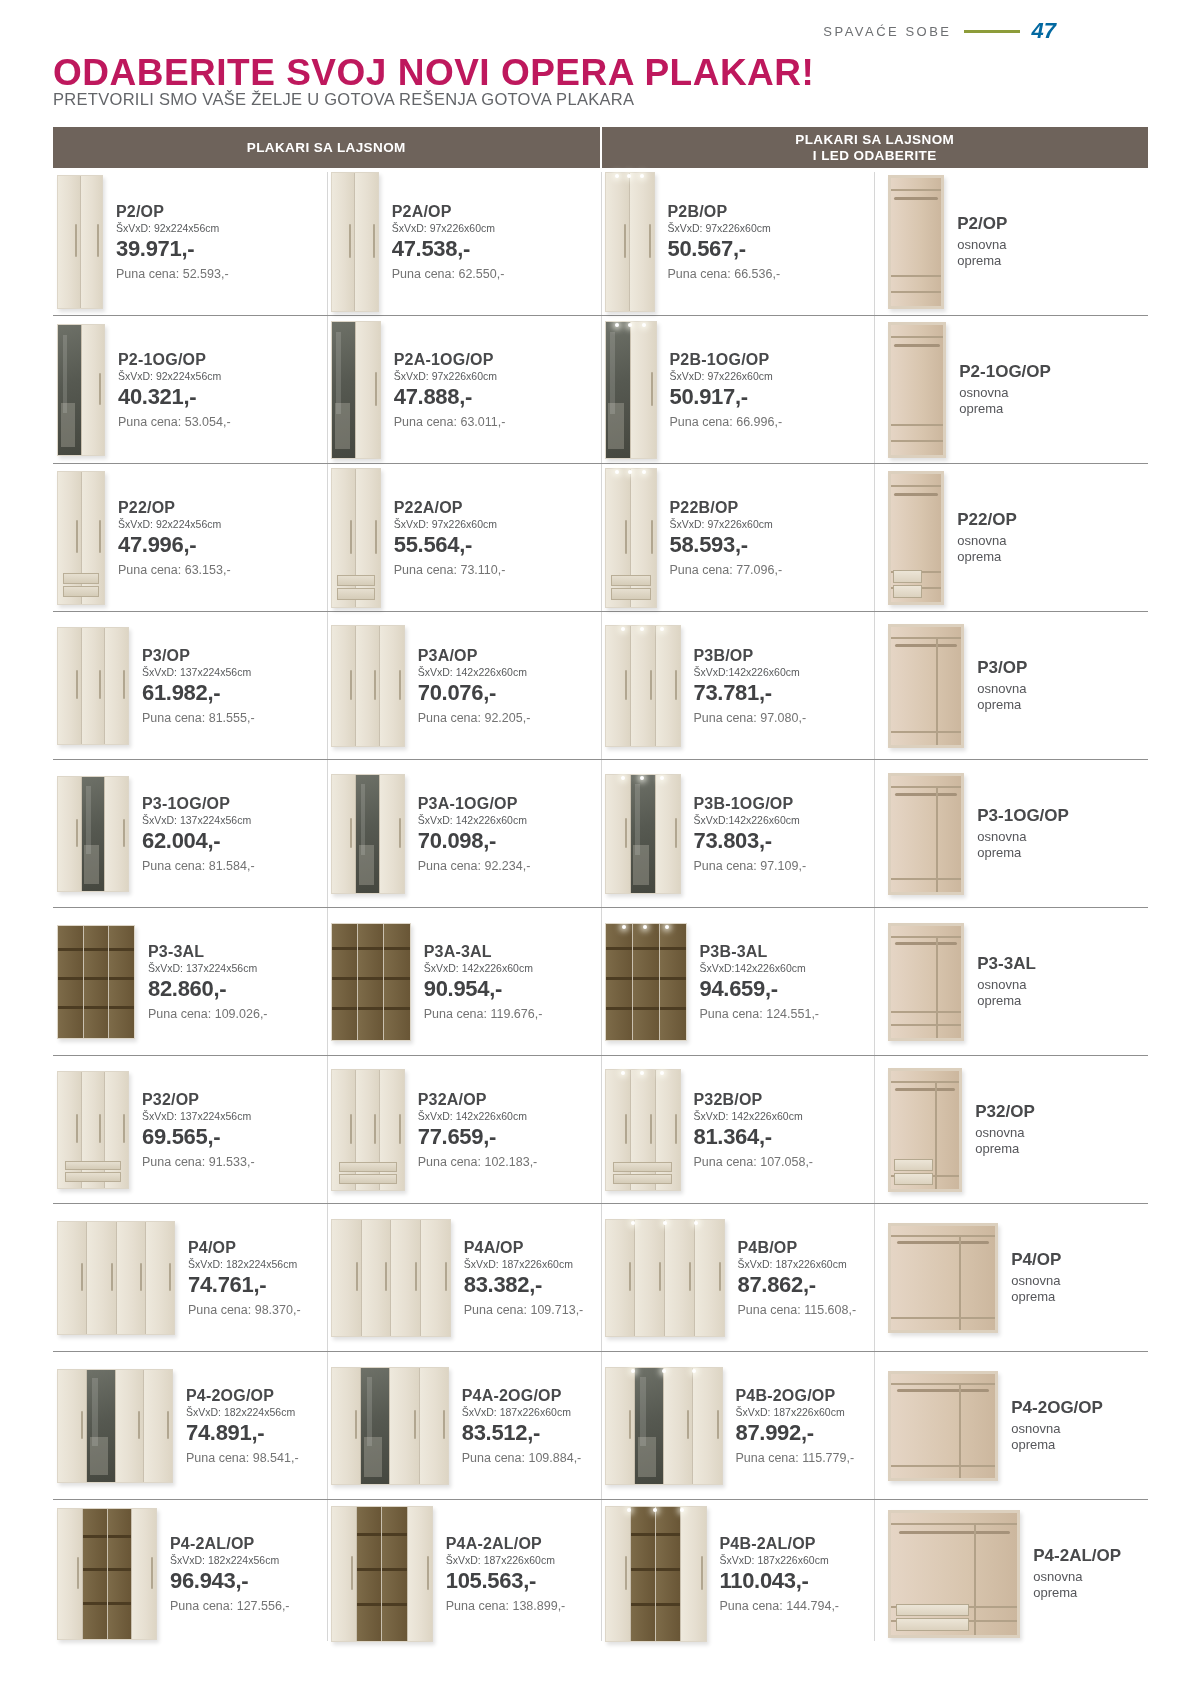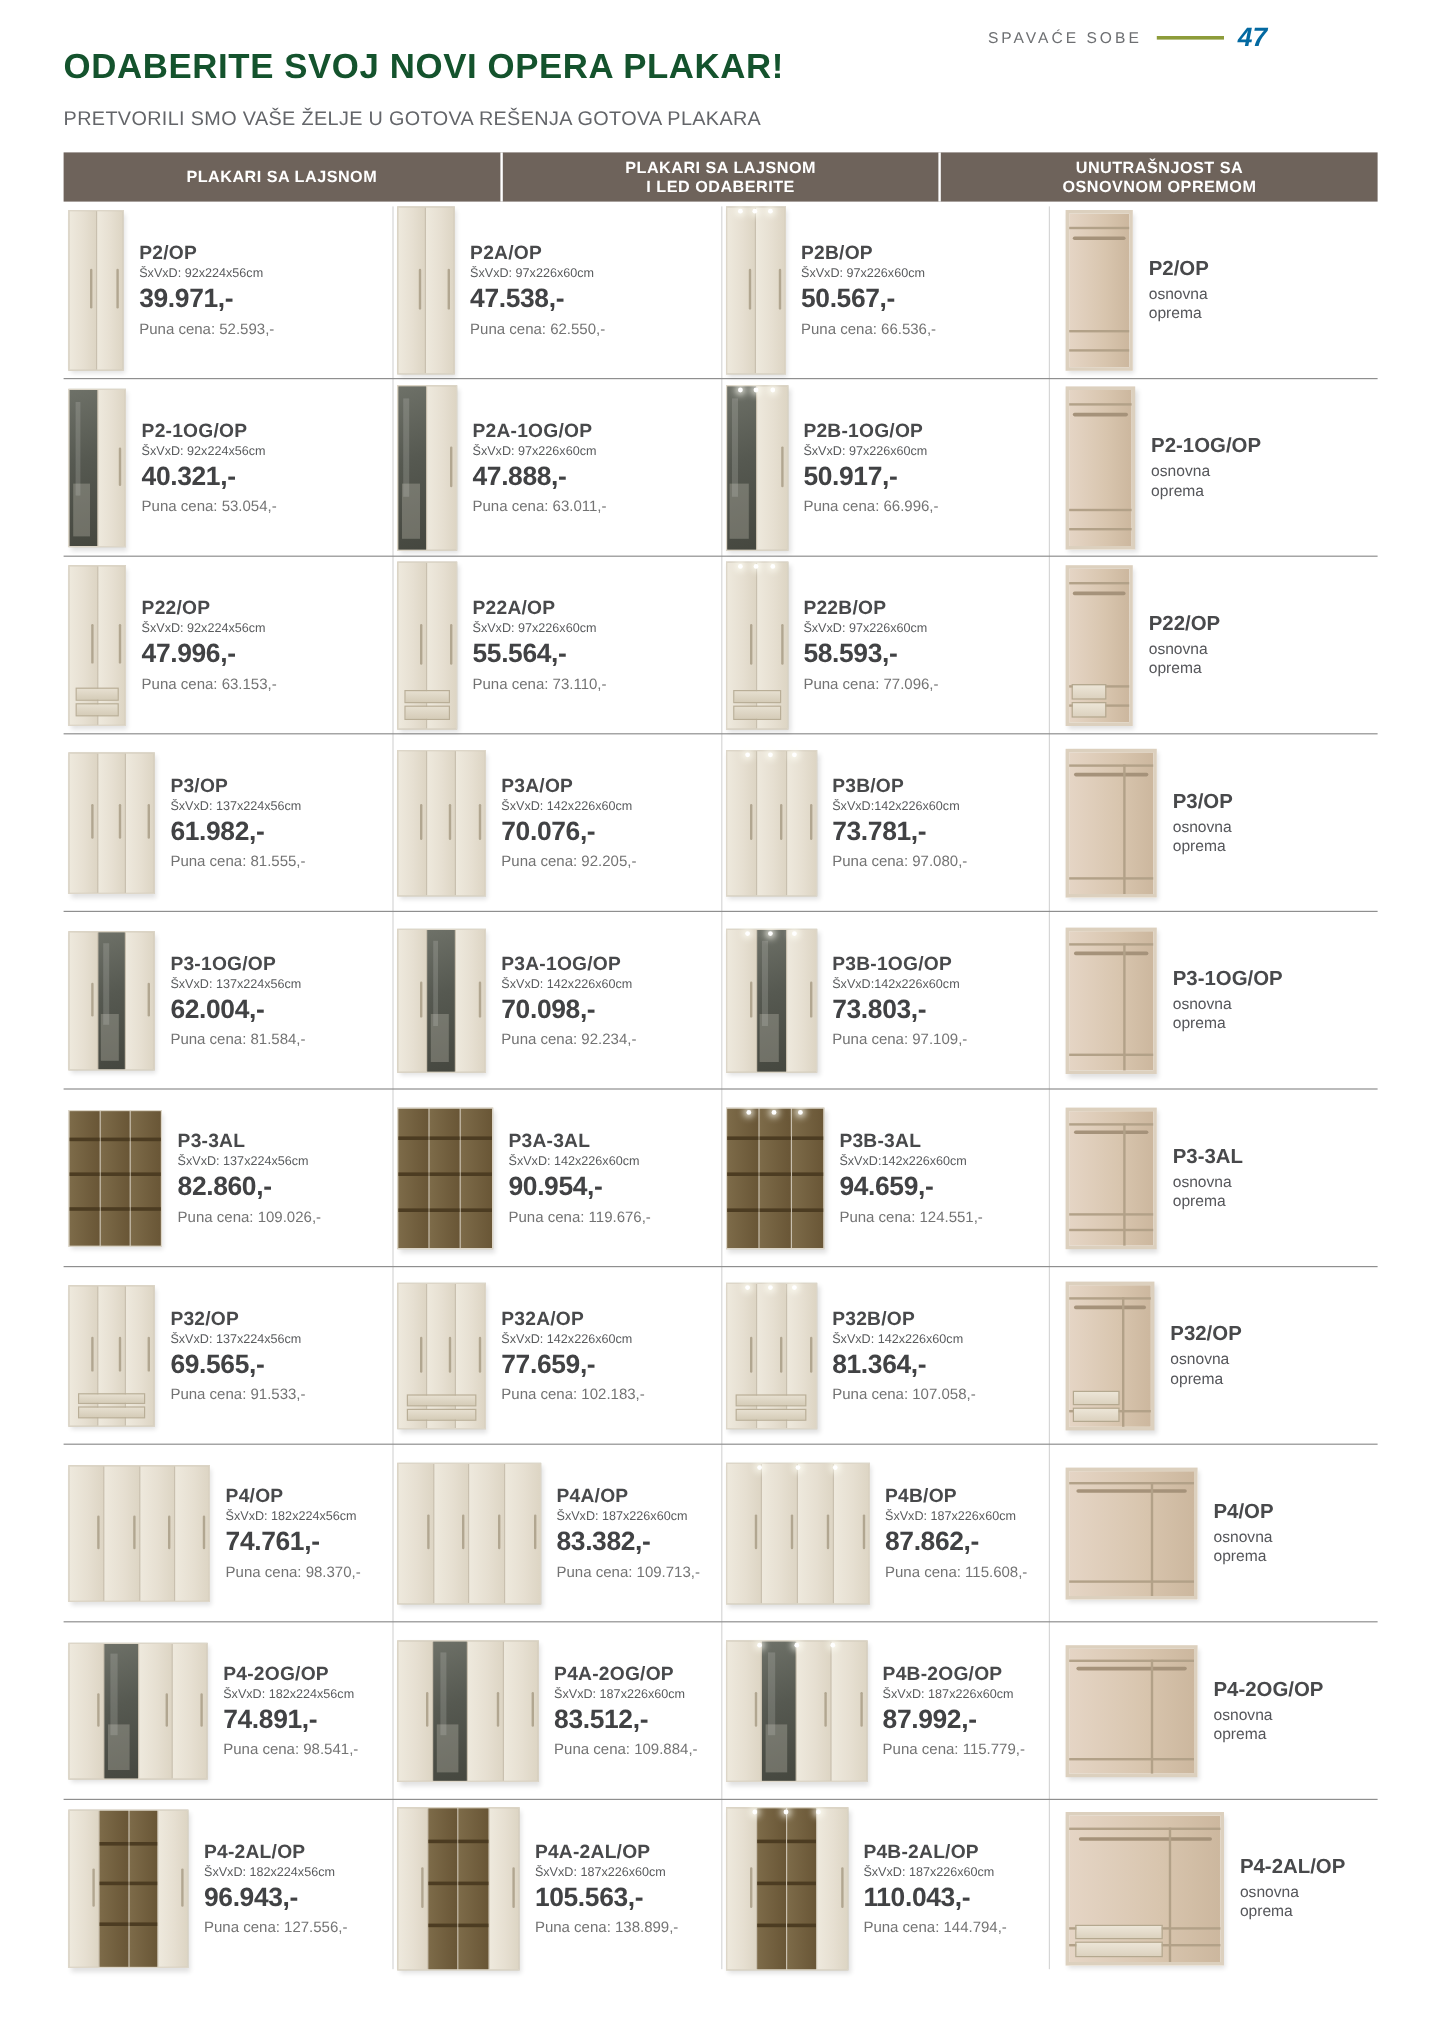--- a/index.html
+++ b/index.html
@@ -8,21 +8,21 @@
     font-family:"Liberation Sans", sans-serif;color:#48494b;overflow:hidden;
   }
   .page{position:absolute;left:53px;top:0;width:1095px;}
 
   
   .topbar{position:absolute;top:18px;right:92px;display:flex;align-items:center;gap:12px;}
   .seclabel{font-size:13px;letter-spacing:2.5px;color:#6d6f72;text-align:right;}
   .greenline{display:inline-block;width:56px;height:3px;background:#8d9c3a;}
   .pagenum{font-size:22px;font-weight:bold;color:#0369a1;font-style:italic;}
 
-  h1.title{margin:0;position:absolute;top:40px;left:0;font-size:29px;letter-spacing:0.5px;color:#14532d;}
+  h1.title{margin:0;position:absolute;top:52px;left:0;font-size:37px;letter-spacing:0.5px;color:#be185d;}
   .subtitle{position:absolute;top:90px;left:0;font-size:16.5px;color:#636569;letter-spacing:0.3px;}
 
   
   .thead{position:absolute;top:127px;left:0;width:1095px;height:41px;display:flex;background:#6e635b;}
   .thcell{flex:1;display:flex;flex-direction:column;align-items:center;justify-content:center;
     color:#ffffff;font-weight:bold;font-size:13.5px;line-height:15.5px;text-align:center;letter-spacing:0.4px;}
   .thcell + .thcell{border-left:2px solid #ffffff;}
 
   
   .tbody{position:absolute;top:168px;left:0;width:1095px;}
@@ -76,24 +76,20 @@
   <div class="subtitle">PRETVORILI SMO VAŠE ŽELJE U GOTOVA REŠENJA GOTOVA PLAKARA</div>
 
   <div class="thead">
       <div class="thcell">
         <div>PLAKARI SA LAJSNOM</div>
       </div>
       <div class="thcell">
         <div>PLAKARI SA LAJSNOM</div>
         <div>I LED ODABERITE</div>
       </div>
-      <div class="thcell">
-        <div>UNUTRAŠNJOST SA</div>
-        <div>OSNOVNOM OPREMOM</div>
-      </div>
     </div>
   <div class="tbody">
       <div class="vdivider" style="left: 25%;"></div>
       <div class="vdivider" style="left: 50%;"></div>
       <div class="vdivider" style="left: 75%;"></div>
       <div class="row">
         <div class="cell">
           <div class="wimg wardrobe" style="width: 44px; height: 132px;">
             <div class="panel cream">
               <i class="handle"></i>

